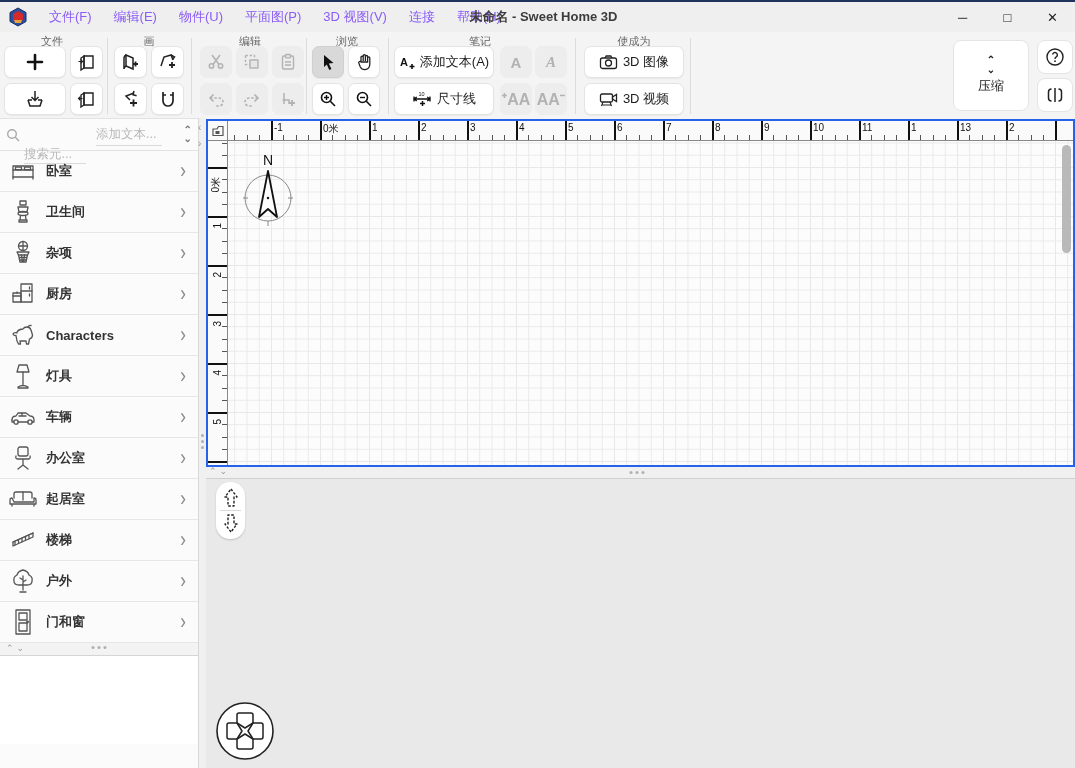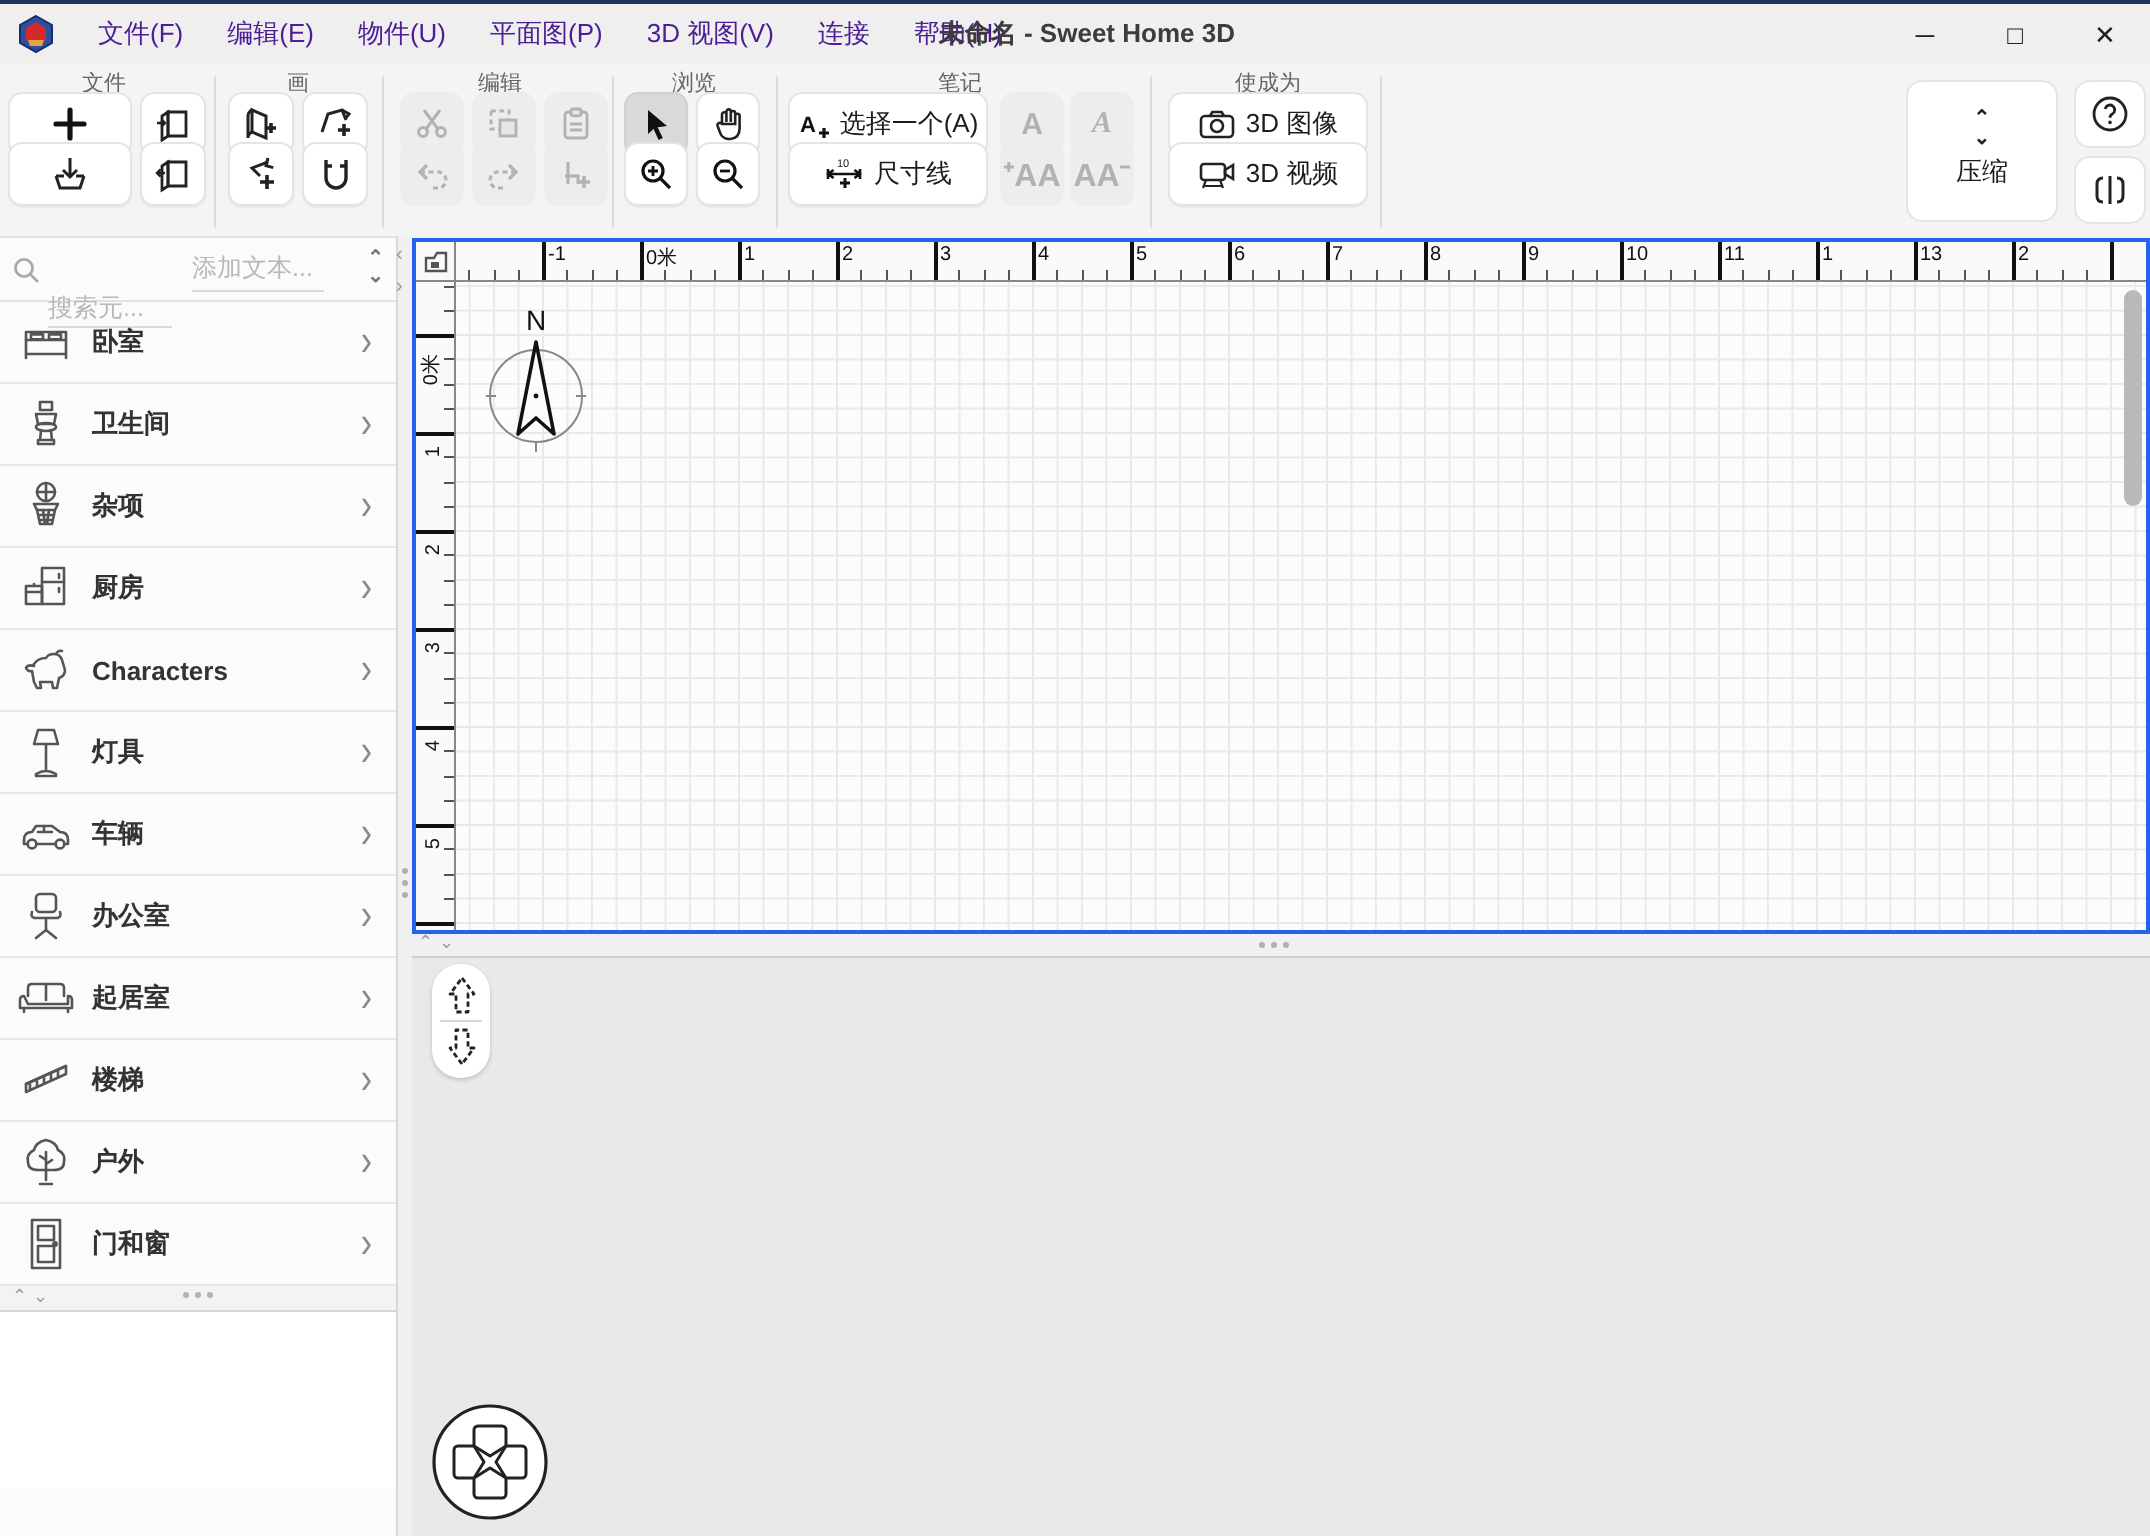--- a/index.html
+++ b/index.html
@@ -4,38 +4,38 @@
 <style>
   * { margin:0; padding:0; box-sizing:border-box; }
   html,body { width:1075px; height:768px; overflow:hidden;
     font-family:"Liberation Sans", sans-serif; background:#f0f0f0; color:#1c1c1c; }
 
   
   .titlebar { position:absolute; left:0; top:0; width:1075px; height:32px;
     background:#efeff0; border-top:2px solid #20335c; display:flex; align-items:center; }
   .logo { width:20px; height:20px; margin:0 10px 0 8px; position:relative; }
   .logo svg { display:block; }
-  .menu-item { font-size:13px; padding:4px 11px; color:#4c1d95; cursor:default; }
+  .menu-item { font-size:13px; padding:4px 11px; color:#8b5cf6; cursor:default; }
   .win-title { position:absolute; left:50%; transform:translateX(-46%); font-size:13px;
     font-weight:bold; color:#3c3c3c; white-space:nowrap; }
   .win-controls { position:absolute; right:0; top:0; height:30px; display:flex; }
   .win-btn { width:45px; height:30px; display:flex; align-items:center; justify-content:center;
     font-size:13px; color:#222; }
 
   
   .toolbar { position:absolute; left:0; top:32px; width:1075px; height:87px; background:#f4f4f5; }
   .tb-group-label { position:absolute; top:2px; font-size:11px; color:#666; text-align:center; }
   .tb-sep { position:absolute; top:6px; width:1px; height:76px; background:#dcdcdc; }
   .tb-btn { position:absolute; height:32px; background:#fff; border:1px solid #e4e4e4;
     border-radius:7px; box-shadow:0 1px 1px rgba(0,0,0,.05); display:flex; align-items:center;
     justify-content:center; cursor:pointer; font-size:13px; color:#1c1c1c; gap:5px; }
   .tb-btn.disabled { background:#ededee; border-color:#ededee; box-shadow:none; color:#b7b7b7; }
   .tb-btn.active { background:#d9d9d9; border-color:#d0d0d0; }
   .tb-btn svg { display:block; }
-  .row1 { top:14px; } .row2 { top:39px; }
+  .row1 { top:14px; } .row2 { top:51px; }
   .glyphA { font-weight:bold; font-size:15px; color:#b2b2b2; }
   .glyphAi { font-style:italic; font-size:15px; color:#b2b2b2; font-family:"Liberation Serif",serif; font-weight:bold;}
   .glyphAA { font-weight:bold; font-size:16px; color:#b2b2b2; letter-spacing:0; }
   .join-btn { position:absolute; left:695px; top:6px; width:163px; height:76px; border-radius:9px;
     background:#2563eb; color:#fff; display:flex; flex-direction:column; align-items:center;
     justify-content:center; gap:6px; cursor:pointer; font-size:14px; }
   .compress-btn { position:absolute; left:953px; top:8px; width:76px; height:71px; background:#fff;
     border:1px solid #e4e4e4; border-radius:8px; display:flex; flex-direction:column; align-items:center;
     justify-content:center; gap:4px; font-size:13px; cursor:pointer; }
   .sq-btn { position:absolute; left:1037px; width:36px; height:34px; background:#fff;
@@ -275,21 +275,21 @@
         <path d="M11.3 11.3 L16 16"></path>
         <path d="M5 7.5h5" stroke-width="1.4"></path>
       </svg>
   </div>
 
   <div class="tb-btn row1" style="left:394px;width:100px;">
     <svg width="16" height="15" viewBox="0 0 16 15">
         <text x="1" y="11" font-size="11" font-weight="bold" fill="#111" font-family="Liberation Sans,sans-serif">A</text>
         <path d="M10.5 11.5h5M13 9v5" stroke="#111" stroke-width="1.6"></path>
       </svg>
-    <span>选择一个(A)</span>
+    <span>添加文本(A)</span>
   </div>
   <div class="tb-btn row1 disabled" style="left:500px;width:32px;">
       <span class="glyphA">A</span>
     </div>
   <div class="tb-btn row1 disabled" style="left:535px;width:32px;">
       <span class="glyphAi">A</span>
     </div>
   <div class="tb-btn row2" style="left:394px;width:100px;">
     <svg width="20" height="18" viewBox="0 0 20 18" fill="none" stroke="#111" stroke-width="1.3">
       <text x="6.5" y="5.5" font-size="5.5" fill="#111" stroke="none" font-family="Liberation Sans,sans-serif">10</text>

